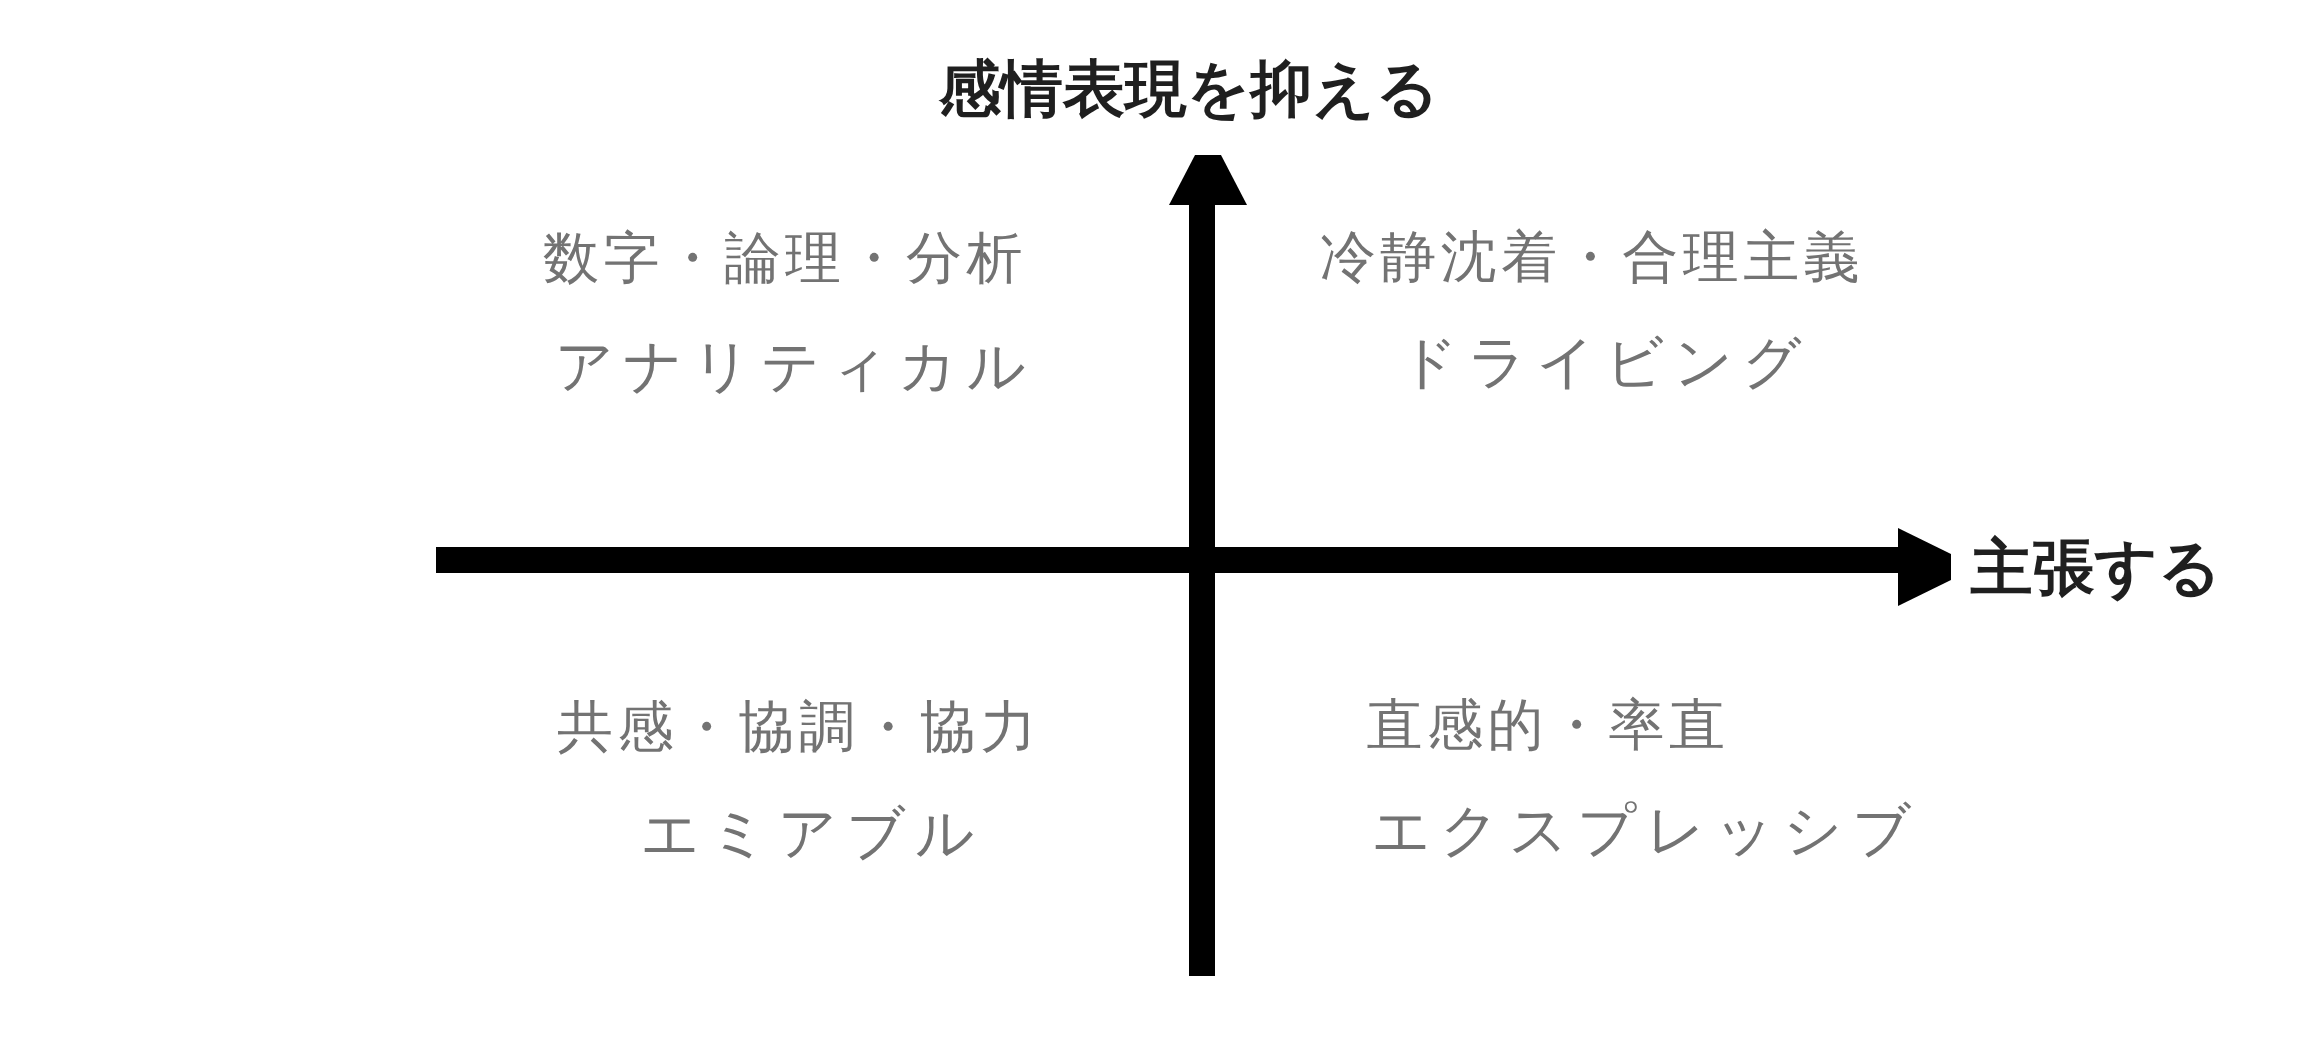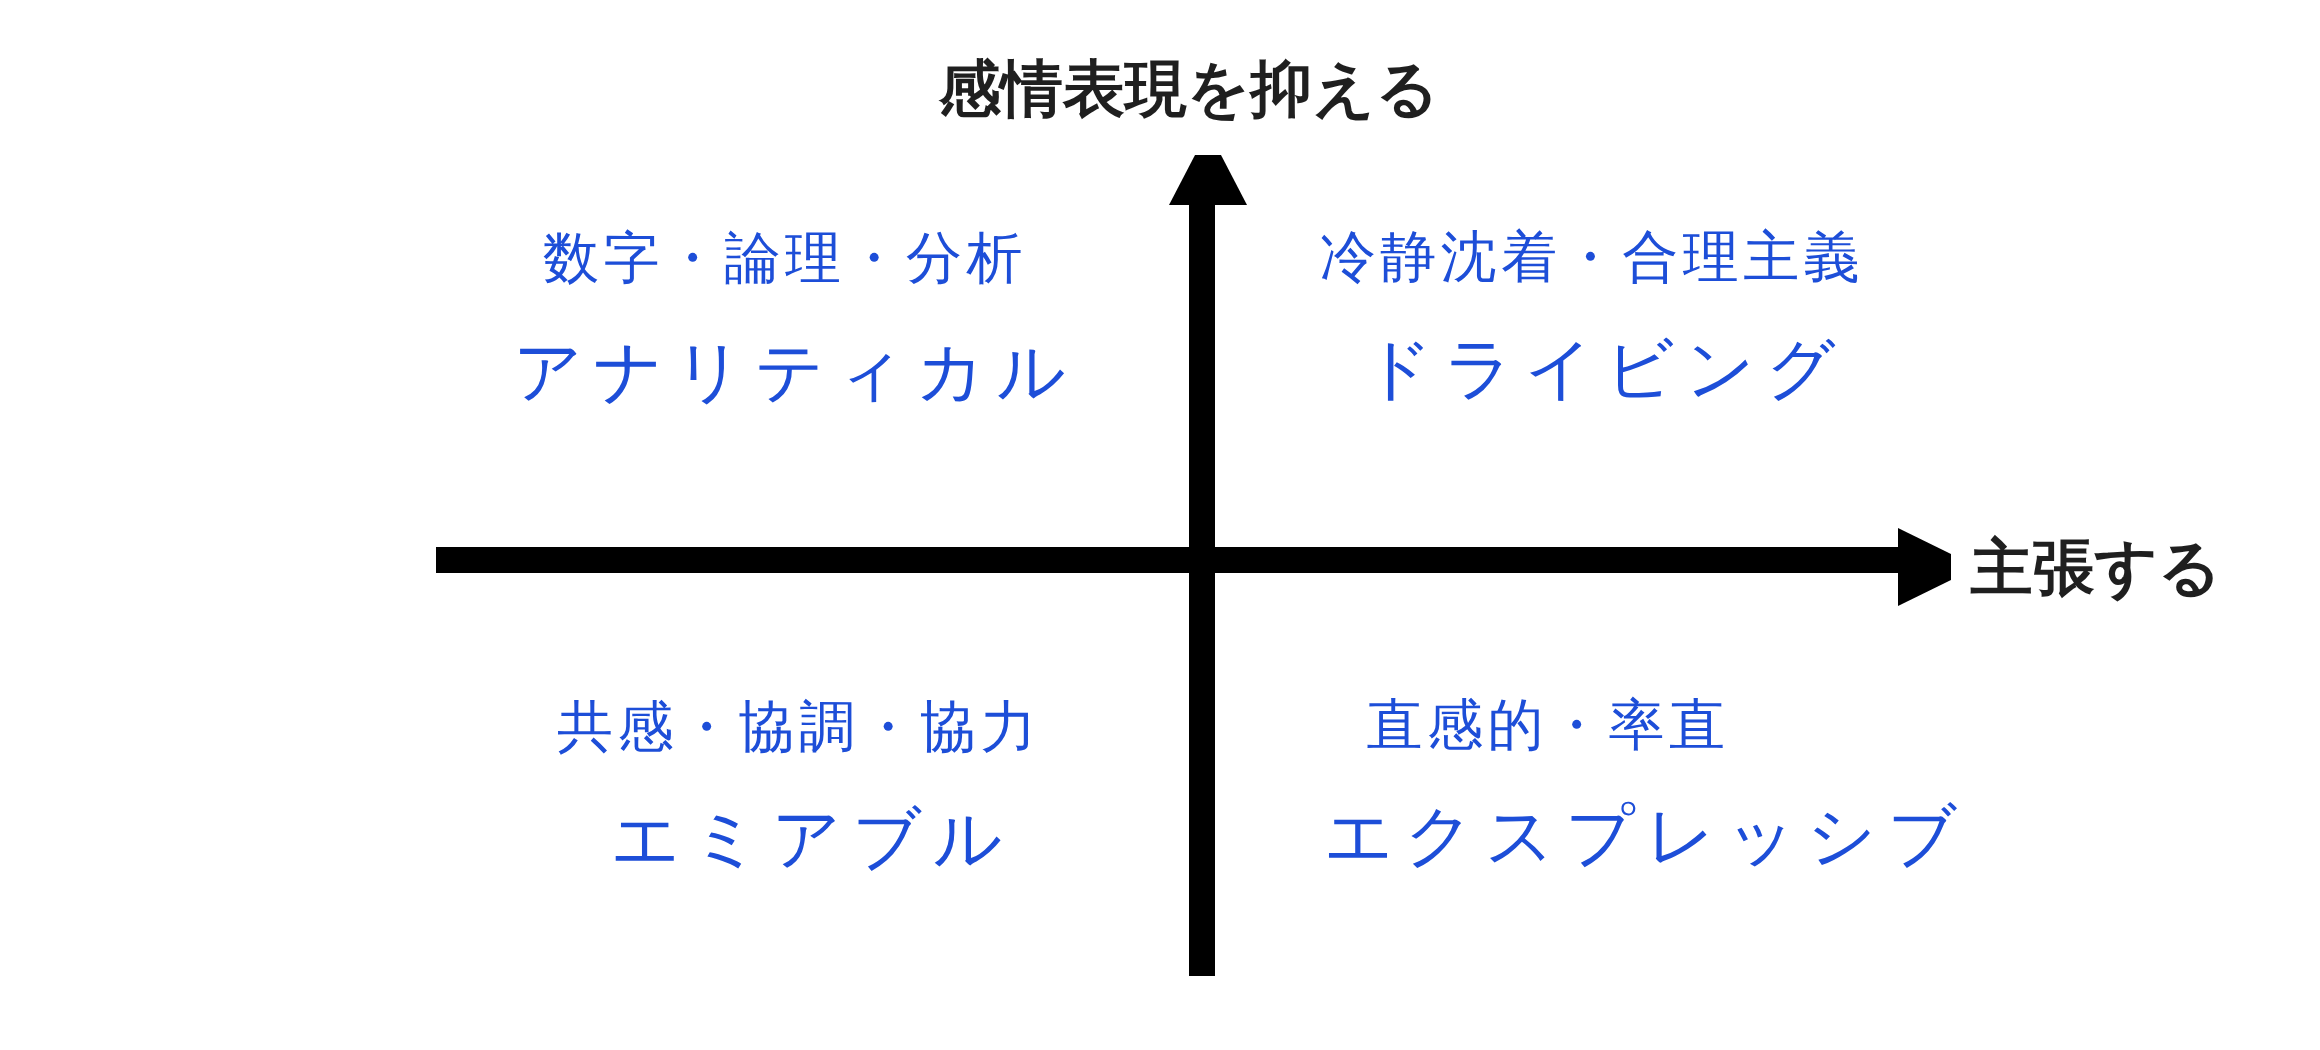--- a/index.html
+++ b/index.html
@@ -9,39 +9,39 @@
   .canvas {
     position: relative;
     width: 2320px;
     height: 1050px;
     background: #ffffff;
     overflow: hidden;
   }
 
   .txt {
     position: absolute;
-    color: #1d4ed8;
+    color: #737373;
     white-space: nowrap;
     text-align: center;
     line-height: 1;
   }
 
   .axis-label {
     font-weight: 700;
     font-size: 62px;
     color: #1f1f1f;
   }
 
   .traits {
     font-size: 56px;
     letter-spacing: 0.08em;
   }
 
   .quad-name {
-    font-size: 68px;
+    font-size: 58px;
     letter-spacing: 0.16em;
   }
 
   .line {
     position: absolute;
     background: #000000;
   }
 
   .v-line {
     left: 1163px;
@@ -82,21 +82,21 @@
   
   .label-top    { left: 763px;  top: 19px;   width: 800px; }
   .label-bottom { left: 770px;  top: 972px;  width: 800px; }
   .label-left   { left: 25px;   top: 497px;  width: 400px; }
   .label-right  { left: 1870px; top: 498px;  width: 400px; }
 
   
   .tl-traits { left: 459px;  top: 191px; width: 600px; }
   .tl-name   { left: 394px;  top: 298px; width: 750px; }
   .tr-traits { left: 1266px; top: 190px; width: 600px; }
-  .tr-name   { left: 1204px; top: 295px; width: 750px; }
+  .tr-name   { left: 1204px; top: 295px; width: 750px; font-family: Liberation Serif, serif; }
   .bl-traits { left: 473px;  top: 660px; width: 600px; }
   .bl-name   { left: 411px;  top: 765px; width: 750px; }
   .br-traits { left: 1222px; top: 658px; width: 600px; }
   .br-name   { left: 1220px; top: 762px; width: 800px; }
 </style>
 </head>
 <body>
 
 <div class="canvas">
 

